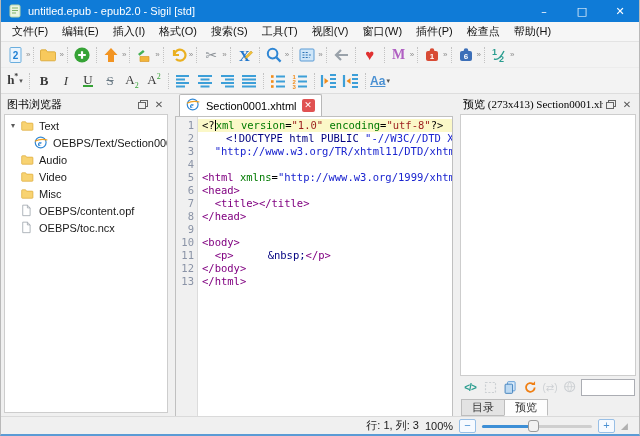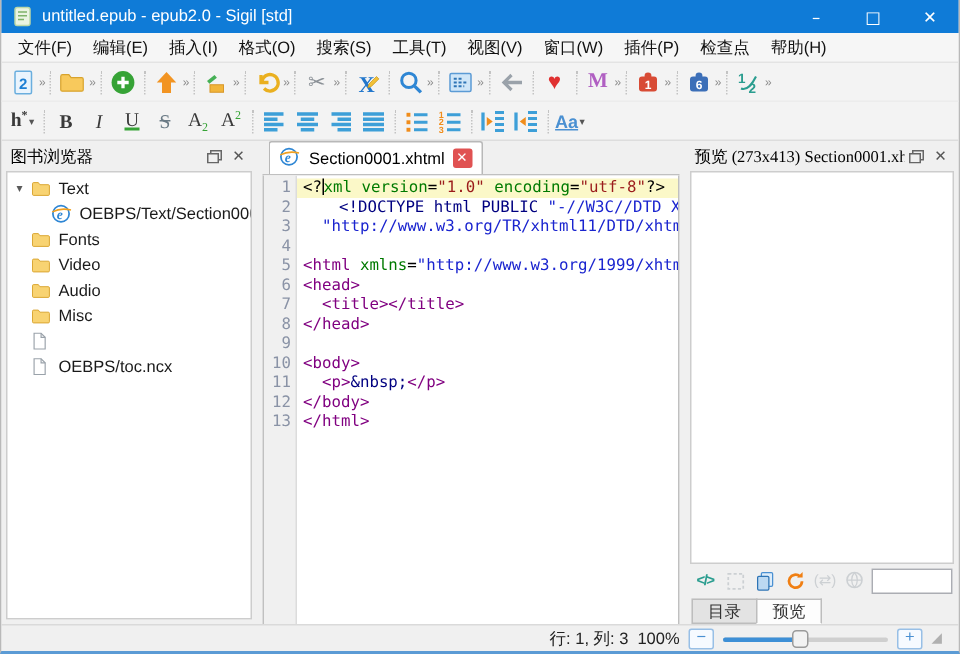--- a/index.html
+++ b/index.html
@@ -47,21 +47,21 @@
   .tabbar { height:23px; flex:none; display:flex; align-items:flex-end; padding-left:4px; border-bottom:1px solid #c0c0c0; background:#f0f0f0; }
   .tab { height:22px; background:#fff; border:1px solid #b8b8b8; border-bottom:none; border-radius:2px 2px 0 0; display:flex; align-items:center; padding:0 6px; gap:5px; }
   .tab-close { width:13px; height:13px; background:#e05252; border-radius:2px; color:#fff; font-size:9px; line-height:13px; text-align:center; font-weight:bold; }
   .code-wrap { flex:1; background:#fff; border-left:1px solid #c0c0c0; border-right:1px solid #c0c0c0; display:flex; overflow:hidden;
                font-family:"DejaVu Sans Mono","Liberation Mono",monospace; font-size:10.5px; line-height:13px; }
   .gutter { width:22px; flex:none; background:#f0f0f0; border-right:1px solid #dcdcdc; text-align:right; padding:2px 3px 0 0; color:#8a93a6; }
   .code { flex:1; padding-top:2px; white-space:pre; }
   .cline { height:13px; padding-left:4px; }
   .cline.hl { background:#fbf8c8; }
   .s-pl { color:#000; } .s-an { color:#007a00; } .s-pv { color:#9b1c1c; }
-  .s-dt { color:#000080;margin-left:24px; } .s-str { color:#1a24cf; } .s-tag { color:#800080; } .s-ent { color:#000080; }
+  .s-dt { color:#000080;margin-left:24px; } .s-str { color:#1a24cf; } .s-tag { color:#800080; } .s-ent { color:#000080;margin-left:34px; }
   .caret { display:inline-block; width:1px; height:11px; background:#000; vertical-align:-2px; }
 
   .rightpanel { width:182px; flex:none; display:flex; flex-direction:column; }
   .preview-body { flex:1; background:#fff; border:1px solid #cdcdcd; margin:0 3px; }
   .preview-toolbar { height:22px; flex:none; display:flex; align-items:center; gap:2px; padding:0 4px; }
   .pbtn { width:18px; height:18px; display:flex; align-items:center; justify-content:center; border-radius:2px; }
   .preview-search { flex:1; height:17px; min-width:40px; border:1px solid #abadb3; background:#fff; font-size:10px; padding:0 3px; }
   .dock-tabs { height:18px; flex:none; display:flex; align-items:flex-end; padding-left:4px; }
   .dock-tab { height:17px; padding:0 10px; display:flex; align-items:center; font-size:11px; border:1px solid #bdbdbd; background:#e3e3e3; color:#333; margin-right:-1px; }
   .dock-tab.active { background:#fdfdfd; border-bottom-color:#fdfdfd; }
@@ -404,57 +404,49 @@
             </span>
             <span class="tree-label">OEBPS/Text/Section0001.xhtml</span>
           </div>
           <div class="tree-row" style="padding-left: 2px;">
             <span class="expander"></span>
             <span class="tree-icon">
               <svg width="15" height="14" viewBox="0 0 18 18">
                 <path d="M1.5 4.5 q0-1 1-1 h4 l1.3 1.8 h7.2 q1 0 1 1 v7.2 q0 1-1 1 h-12.5 q-1 0-1-1 z" fill="#f8d372" stroke="#d8a32c" stroke-width="0.8"></path>
               </svg>
             </span>
-            <span class="tree-label">Fonts</span>
+            <span class="tree-label">Audio</span>
           </div>
           <div class="tree-row" style="padding-left: 2px;">
             <span class="expander"></span>
             <span class="tree-icon">
               <svg width="15" height="14" viewBox="0 0 18 18">
                 <path d="M1.5 4.5 q0-1 1-1 h4 l1.3 1.8 h7.2 q1 0 1 1 v7.2 q0 1-1 1 h-12.5 q-1 0-1-1 z" fill="#f8d372" stroke="#d8a32c" stroke-width="0.8"></path>
               </svg>
             </span>
             <span class="tree-label">Video</span>
-          </div>
-          <div class="tree-row" style="padding-left: 2px;">
-            <span class="expander"></span>
-            <span class="tree-icon">
-              <svg width="15" height="14" viewBox="0 0 18 18">
-                <path d="M1.5 4.5 q0-1 1-1 h4 l1.3 1.8 h7.2 q1 0 1 1 v7.2 q0 1-1 1 h-12.5 q-1 0-1-1 z" fill="#f8d372" stroke="#d8a32c" stroke-width="0.8"></path>
-              </svg>
-            </span>
-            <span class="tree-label">Audio</span>
           </div>
           <div class="tree-row" style="padding-left: 2px;">
             <span class="expander"></span>
             <span class="tree-icon">
               <svg width="15" height="14" viewBox="0 0 18 18">
                 <path d="M1.5 4.5 q0-1 1-1 h4 l1.3 1.8 h7.2 q1 0 1 1 v7.2 q0 1-1 1 h-12.5 q-1 0-1-1 z" fill="#f8d372" stroke="#d8a32c" stroke-width="0.8"></path>
               </svg>
             </span>
             <span class="tree-label">Misc</span>
           </div>
           <div class="tree-row" style="padding-left: 2px;">
             <span class="expander"></span>
             <span class="tree-icon">
               <svg width="14" height="14" viewBox="0 0 18 18">
                 <path d="M3.5 1.5 h6 l3.5 3.5 v10 h-9.5z" fill="#fff" stroke="#9aa2aa"></path>
                 <path d="M9.5 1.5 v3.5 h3.5" fill="none" stroke="#9aa2aa"></path>
               </svg>
             </span>
+            <span class="tree-label">OEBPS/content.opf</span>
           </div>
           <div class="tree-row" style="padding-left: 2px; text-align: center;">
             <span class="expander"></span>
             <span class="tree-icon">
               <svg width="14" height="14" viewBox="0 0 18 18">
                 <path d="M3.5 1.5 h6 l3.5 3.5 v10 h-9.5z" fill="#fff" stroke="#9aa2aa"></path>
                 <path d="M9.5 1.5 v3.5 h3.5" fill="none" stroke="#9aa2aa"></path>
               </svg>
             </span>
             <span class="tree-label">OEBPS/toc.ncx</span>

